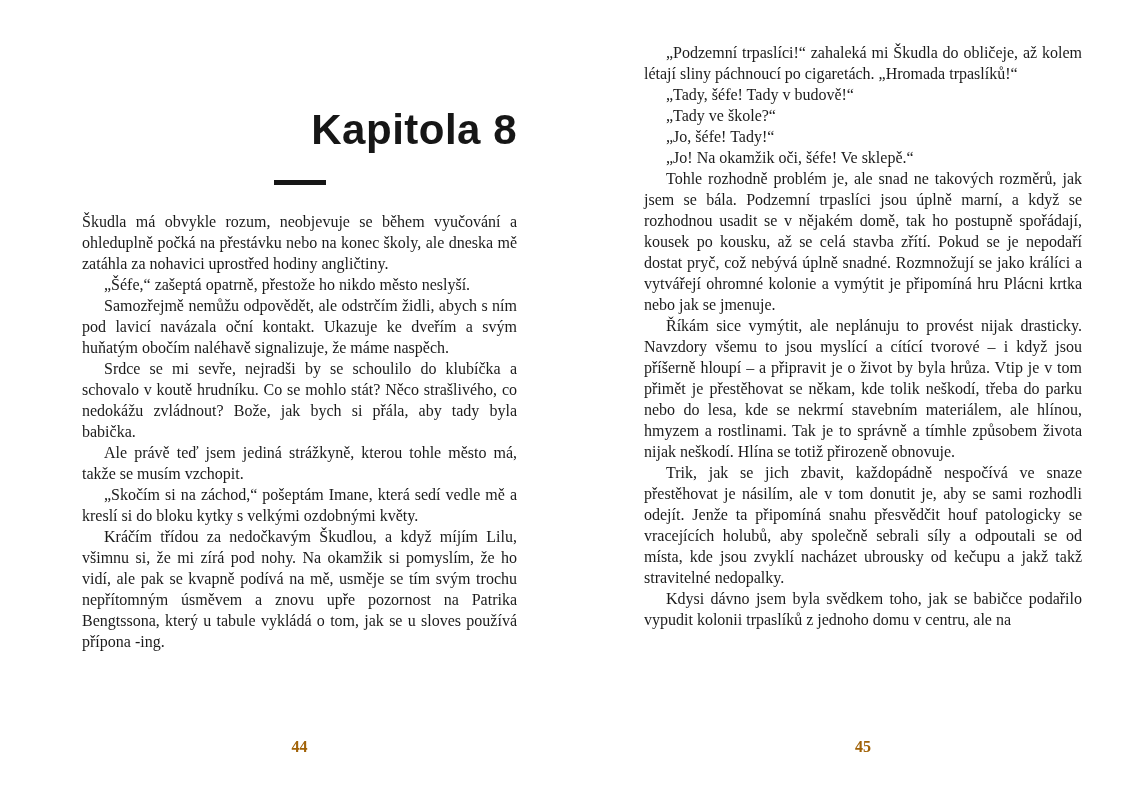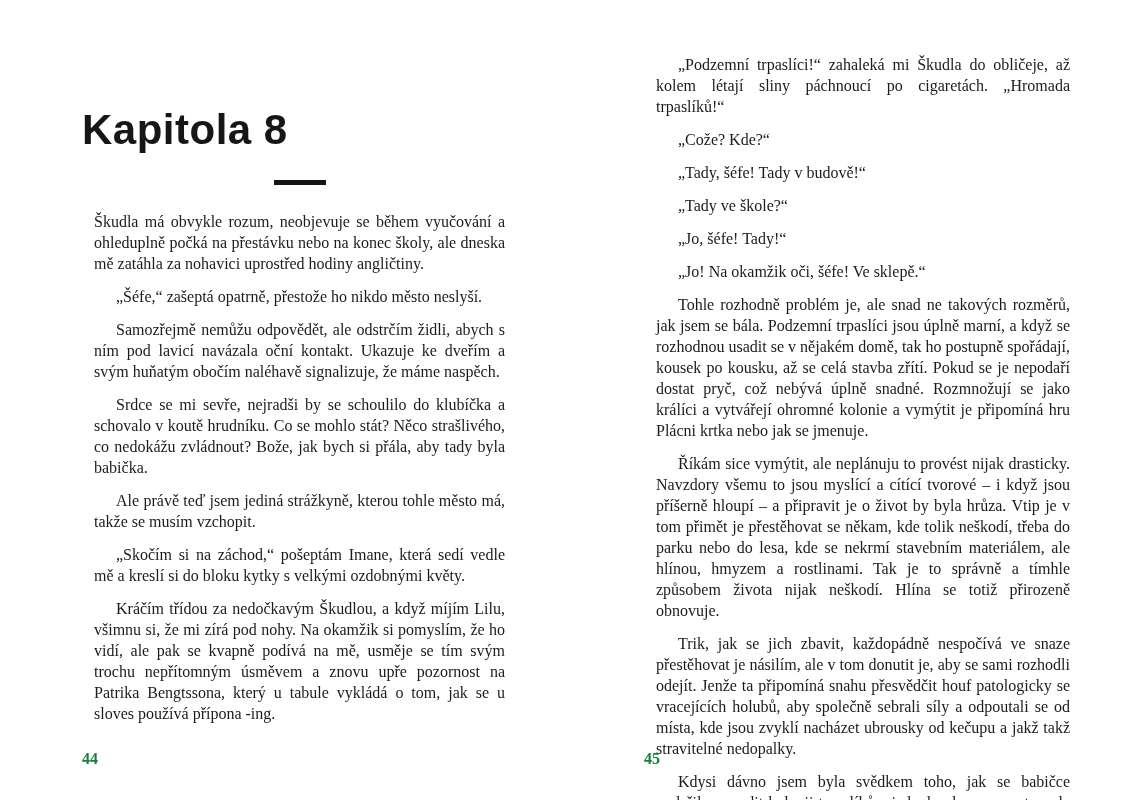--- a/index.html
+++ b/index.html
@@ -25,21 +25,21 @@
   }
   .page.left  { padding: 0 49px 0 82px; }
   .page.right { padding: 0 50px 0 78px; }
 
   .chapter-title {
     margin: 106px 0 0 0;
     font-family: "Liberation Sans", "DejaVu Sans", sans-serif;
     font-weight: 800;
     font-size: 42px;
     letter-spacing: 0.5px;
-    text-align: left;
+    text-align: right;
     color: #161616;
   }
   .chapter-divider {
     width: 52px;
     height: 5px;
     background: #161616;
     margin: 26px auto 26px auto;
   }
 
   .body-text {
@@ -48,35 +48,36 @@
     line-height: 21px;
     text-align: justify;
     hyphens: auto;
     -webkit-hyphens: auto;
     color: #1b1b1b;
   }
   .page.right .body-text {
     padding-top: 42px;
   }
   .body-text p.para {
-    margin: 12px;
+    margin: 0;
   }
   .body-text p.para.indent {
     text-indent: 22px;
   }
 
   .page-number {
     position: absolute;
-    bottom: 32px;
+    bottom: 44px;
     left: 0;
     right: 0;
+    text-align: center;
     font-family: "Liberation Serif", "DejaVu Serif", serif;
     font-weight: bold;
     font-size: 16px;
-    color: #15803d;
+    color: #a16207;
   }
   .page.left  .page-number { left: 82px; right: 49px; }
   .page.right .page-number { left: 78px; right: 50px; }
 </style>
 </head>
 <body>
 
 <div class="spread">
 
   <div class="page left">
@@ -90,21 +91,20 @@
         <p class="para indent" lang="cs">Ale právě teď jsem jediná strážkyně, kterou tohle město má, takže se musím vzchopit.</p>
         <p class="para indent" lang="cs">„Skočím si na záchod,“ pošeptám Imane, která sedí vedle mě a kreslí si do bloku kytky s velkými ozdobnými květy.</p>
         <p class="para indent" lang="cs">Kráčím třídou za nedočkavým Škudlou, a když míjím Lilu, všimnu si, že mi zírá pod nohy. Na okamžik si pomyslím, že ho vidí, ale pak se kvapně podívá na mě, usměje se tím svým trochu nepřítomným úsměvem a znovu upře pozornost na Patrika Bengtssona, který u tabule vykládá o tom, jak se u sloves používá přípona -ing.</p>
       </div>
     <div class="page-number">44</div>
   </div>
 
   <div class="page right">
     <div class="body-text">
         <p class="para indent" lang="cs">„Podzemní trpaslíci!“ zahaleká mi Škudla do obličeje, až kolem létají sliny páchnoucí po cigaretách. „Hromada trpaslíků!“</p>
-        <p class="para indent" lang="cs">„Cože? Kde?“</p>
         <p class="para indent" lang="cs">„Tady, šéfe! Tady v budově!“</p>
         <p class="para indent" lang="cs">„Tady ve škole?“</p>
         <p class="para indent" lang="cs">„Jo, šéfe! Tady!“</p>
         <p class="para indent" lang="cs">„Jo! Na okamžik oči, šéfe! Ve sklepě.“</p>
         <p class="para indent" lang="cs">Tohle rozhodně problém je, ale snad ne takových rozměrů, jak jsem se bála. Podzemní trpaslíci jsou úplně marní, a když se rozhodnou usadit se v nějakém domě, tak ho postupně spořádají, kousek po kousku, až se celá stavba zřítí. Pokud se je nepodaří dostat pryč, což nebývá úplně snadné. Rozmnožují se jako králíci a vytvářejí ohromné kolonie a vymýtit je připomíná hru Plácni krtka nebo jak se jmenuje.</p>
         <p class="para indent" lang="cs">Říkám sice vymýtit, ale neplánuju to provést nijak drasticky. Navzdory všemu to jsou myslící a cítící tvorové – i když jsou příšerně hloupí – a připravit je o život by byla hrůza. Vtip je v tom přimět je přestěhovat se někam, kde tolik neškodí, třeba do parku nebo do lesa, kde se nekrmí stavebním materiálem, ale hlínou, hmyzem a rostlinami. Tak je to správně a tímhle způsobem života nijak neškodí. Hlína se totiž přirozeně obnovuje.</p>
         <p class="para indent" lang="cs">Trik, jak se jich zbavit, každopádně nespočívá ve snaze přestěhovat je násilím, ale v tom donutit je, aby se sami rozhodli odejít. Jenže ta připomíná snahu přesvědčit houf patologicky se vracejících holubů, aby společně sebrali síly a odpoutali se od místa, kde jsou zvyklí nacházet ubrousky od kečupu a jakž takž stravitelné nedopalky.</p>
         <p class="para indent" lang="cs">Kdysi dávno jsem byla svědkem toho, jak se babičce podařilo vypudit kolonii trpaslíků z jednoho domu v centru, ale na</p>
       </div>
     <div class="page-number">45</div>

